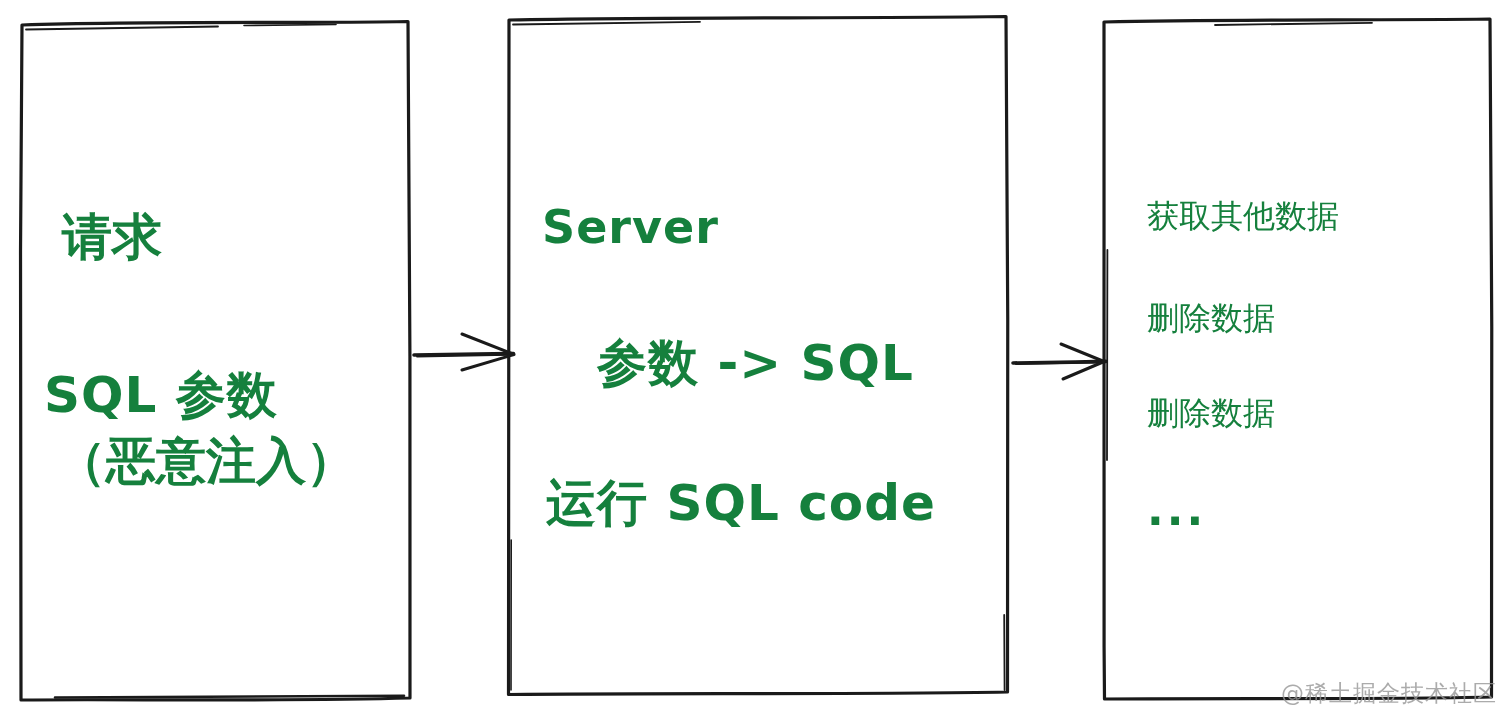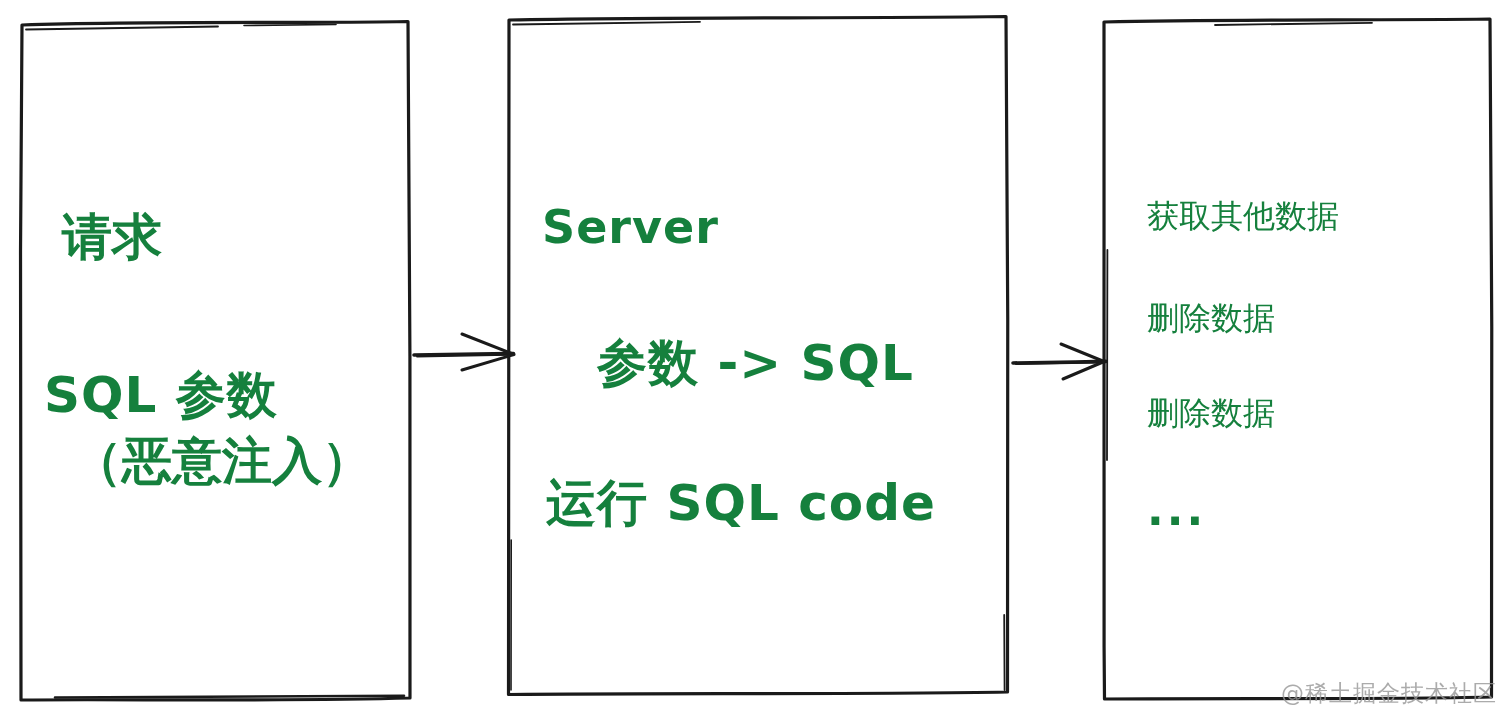--- a/index.html
+++ b/index.html
@@ -101,21 +101,21 @@
       <path d="M 1013 363 C 1045 362.4, 1075 362, 1106 361.4" stroke-width="3.6"></path>
       <path d="M 1016 364.2 L 1099 362.6" stroke-width="1.8"></path>
       <path d="M 1061 344 L 1104 361.5" stroke-width="3"></path>
       <path d="M 1063 379 L 1103 362" stroke-width="3"></path>
     </g>
   </svg>
 
   <div>
     <div class="txt cjk-lg" style="left:62px; top:212px;">请求</div>
     <div class="txt cjk-lg hand" style="left:44px; top:370px;">SQL 参数</div>
-    <div class="txt cjk-lg" style="left:72px; top:436px;text-align:right;">（恶意注入）</div>
+    <div class="txt cjk-lg" style="left:56px; top:436px;text-align:right;">（恶意注入）</div>
   </div>
 
   <div>
     <div class="txt hand" style="left:542px; top:204px; font-size:46px;">Server</div>
     <div class="txt cjk-lg hand" style="left:570px; top:338px;margin-left:27px;">参数 -&gt; SQL</div>
     <div class="txt cjk-lg hand" style="left:546px; top:478px;">运行 SQL code</div>
   </div>
 
   <div>
     <div class="txt cjk-md" style="left:1147px; top:200px;">获取其他数据</div>

